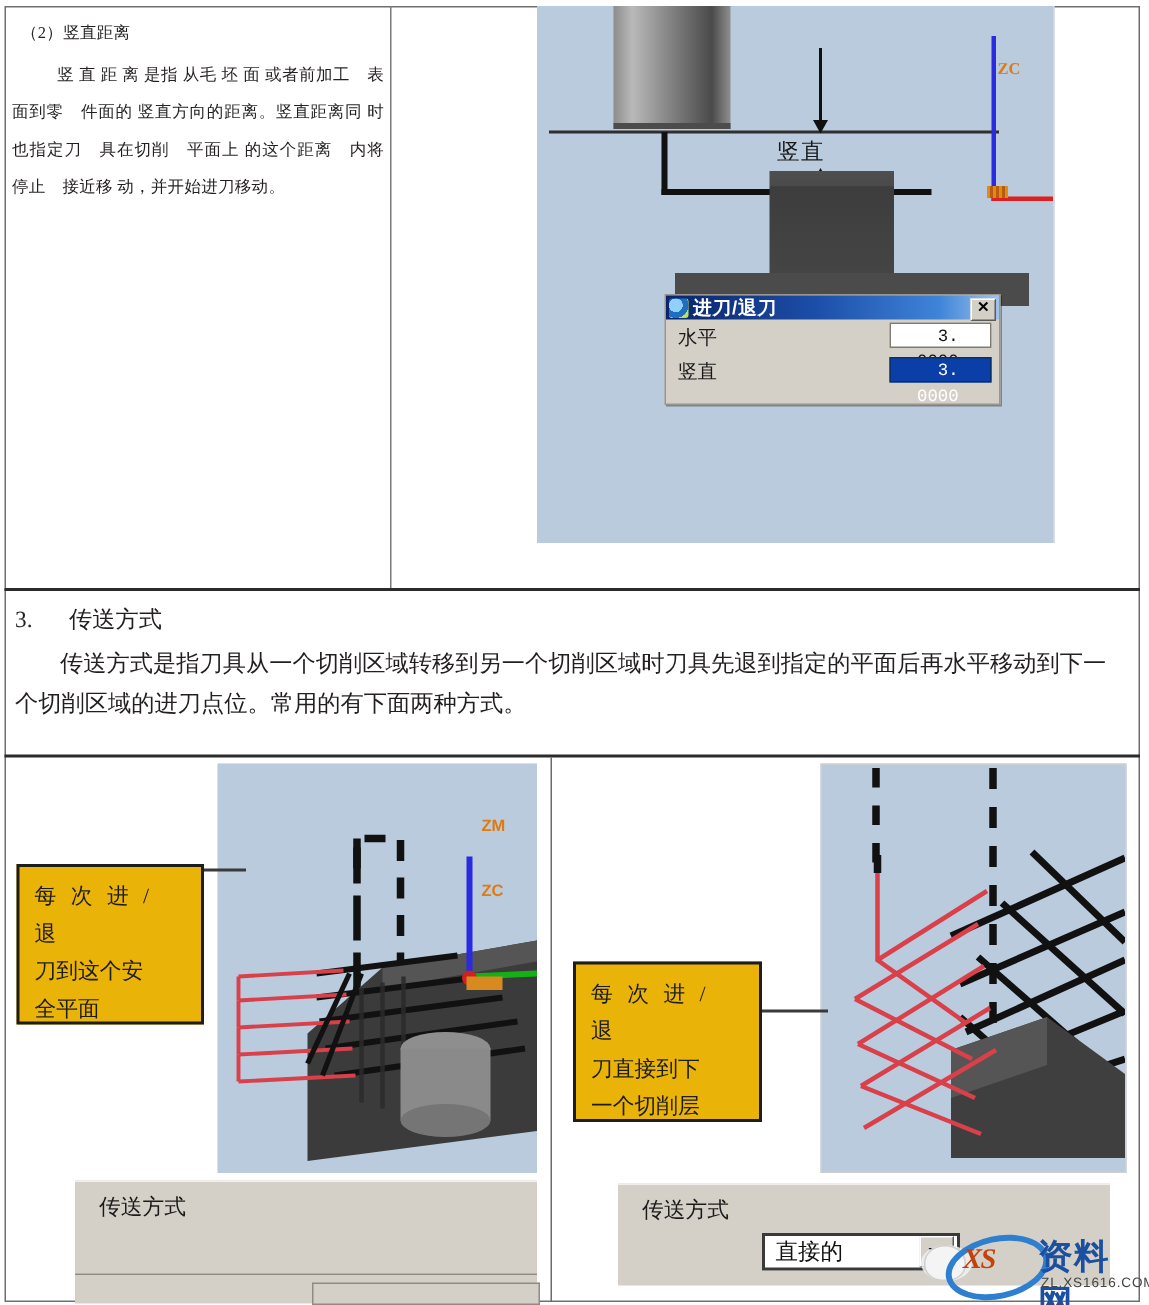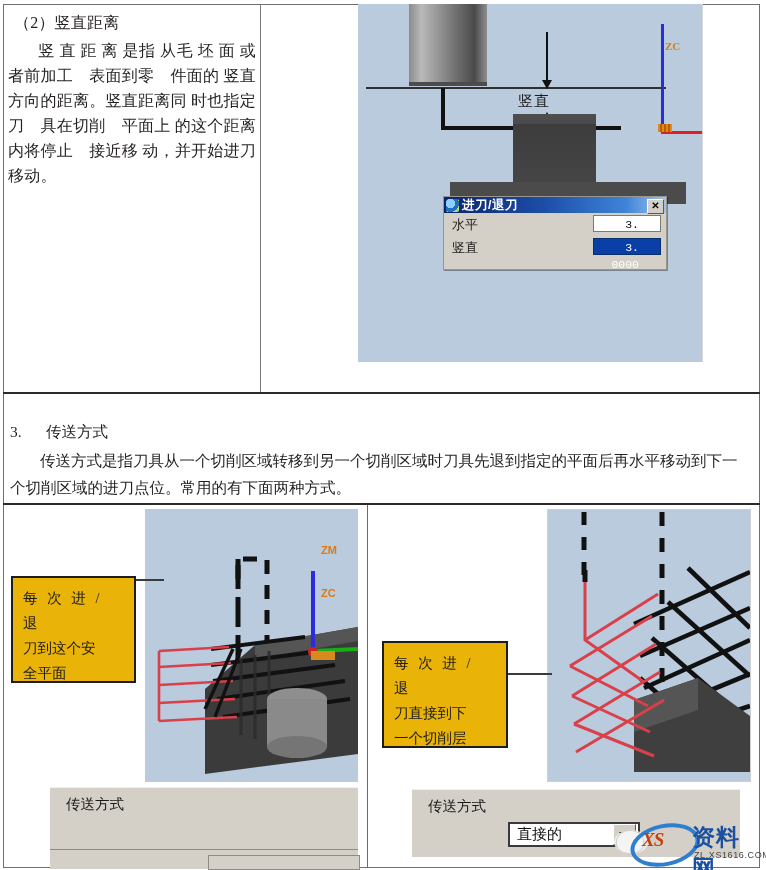--- a/index.html
+++ b/index.html
@@ -56,21 +56,21 @@
     left: 367px; top: 505px;
     width: 1px; height: 363px;
     background: #6b6b6b;
   }
 
   
   .cell-text-tl {
     position: absolute;
     left: 8px; top: 8px;
     width: 248px;
-    font-size: 16px;
+    font-size: 11px;
     line-height: 25px;
     letter-spacing: 0.2px;
   }
   .cell-text-tl .p-head { margin: 2px 0 0 6px; }
   .cell-text-tl .p-body {
     margin: 3px 0 0 0;
     text-align: justify;
     text-justify: inter-ideograph;
   }
   .cell-text-tl .p-body .indent { display: inline-block; width: 30px; }
@@ -166,21 +166,21 @@
     position:absolute; right:5px; top:2px; width:68px; height:17px;
     border:1px solid #7e7a72; background:#fff; color:#111;
     font-family:"Liberation Mono","DejaVu Sans Mono", monospace;
     font-size:11.5px; text-align:right; line-height:17px; padding-right:21px;
     box-sizing:border-box;
   }
   .dlg-fld.sel { background:#0b3fa8; color:#fff; border-color:#08306f; }
 
   
   .cell-text-mid {
-    position:absolute; left:10px; top:418px; width:740px;
+    position:absolute; left:10px; top:400px; width:740px;
     font-size:15.5px; line-height:27px;
   }
   .cell-text-mid .m-head { margin:0; }
   .cell-text-mid .m-head .num { display:inline-block; width:36px; }
   .cell-text-mid .m-body { margin:2px 0 0 0; }
   .cell-text-mid .m-body .indent { display:inline-block; width:30px; }
 
   
   .bl-illus {
     position:absolute; left:145px; top:509px; width:213px; height:273px;

